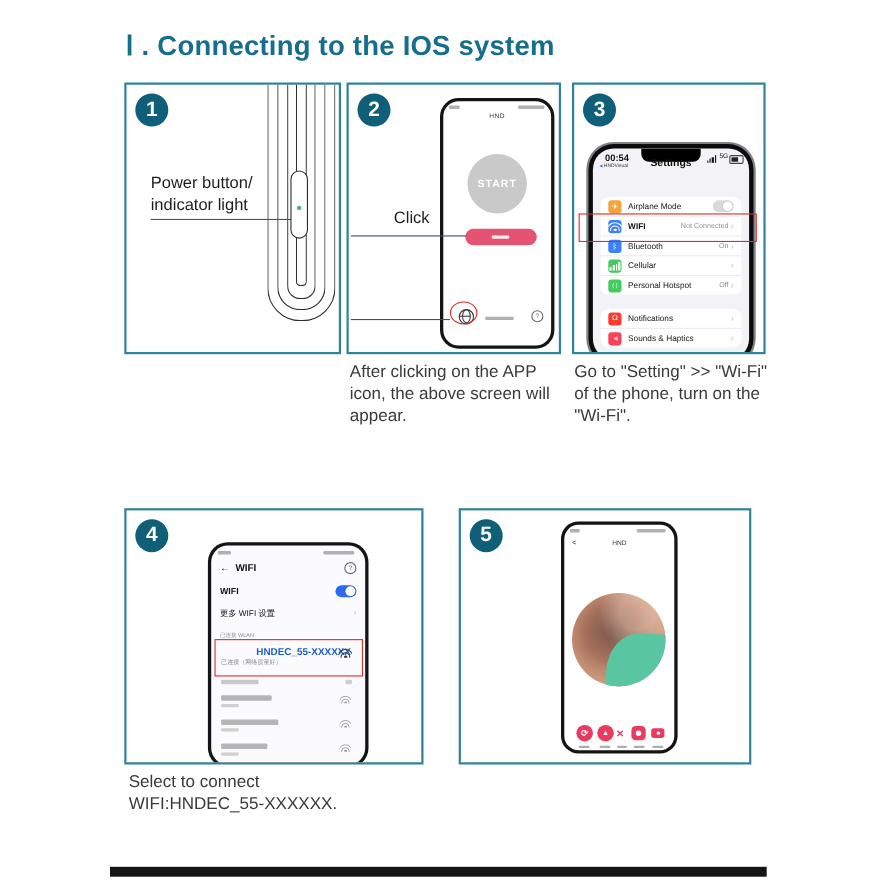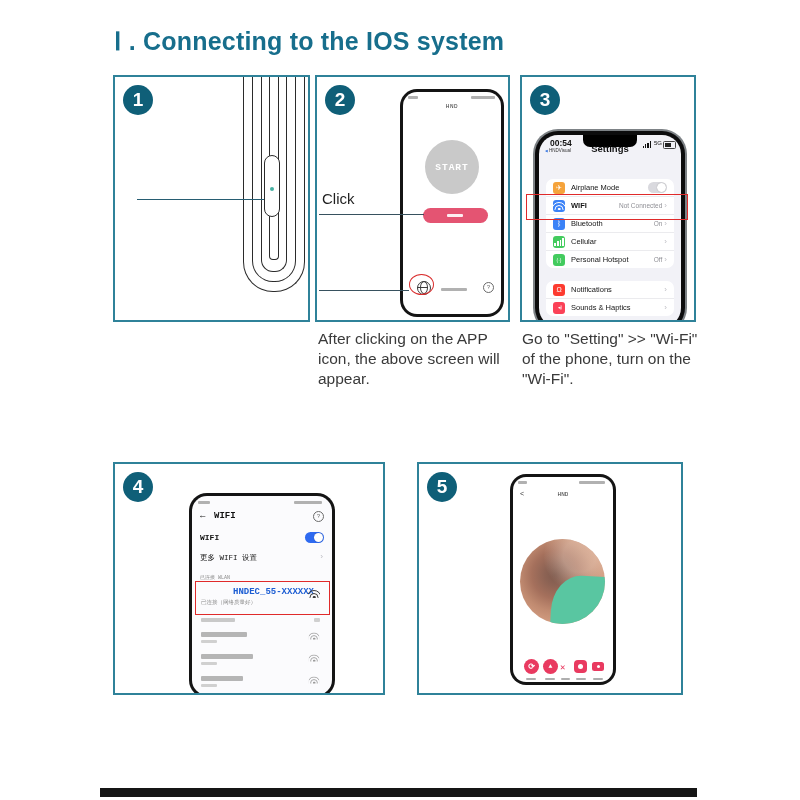--- a/index.html
+++ b/index.html
@@ -11,21 +11,21 @@
   #title{left:114px;top:27px;font-size:25px;font-weight:700;color:#176e8c;letter-spacing:.2px;}
 
   
   .panel{position:absolute;border:2px solid #2f8299;background:#fff;overflow:hidden;}
   .badge{position:absolute;left:8px;top:8px;width:30px;height:30px;border-radius:50%;
     background:#0f5f78;color:#fff;font-weight:700;font-size:19px;display:flex;
     align-items:center;justify-content:center;z-index:9;}
   .caption{position:absolute;font-size:15.5px;color:#3a3a3a;line-height:1.28;}
 
   
-  .phone{position:absolute;background:#141414;border-radius:17px;font-family:Liberation Mono, monospace;}
+  .phone{position:absolute;background:#141414;border-radius:17px;}
   .screen{position:absolute;inset:3px;background:#fff;border-radius:14px;overflow:hidden;}
   .sm{position:absolute;background:#a3a3a3;border-radius:1px;opacity:.85;}
 
   
   .u{position:absolute;border:1.5px solid #2b2b2b;border-top:none;}
   .cap{position:absolute;left:149px;top:78px;width:14px;height:60px;border:1.5px solid #2b2b2b;
     border-radius:9px;background:#fff;z-index:2;}
   .dot{position:absolute;left:155px;top:110px;width:4px;height:4px;border-radius:50%;
     background:#46b0a2;z-index:3;}
   .dev-label{left:22px;top:80px;width:120px;font-size:15px;color:#1d1d1d;white-space:pre-line;
@@ -36,21 +36,21 @@
   .start-circle{position:absolute;left:22px;top:48px;width:54px;height:54px;border-radius:50%;
     background:#c9c9c9;display:flex;align-items:center;justify-content:center;color:#fff;
     font-weight:700;font-size:9.5px;letter-spacing:1px;}
   .pill{position:absolute;left:20px;top:116px;width:65px;height:15px;border-radius:8px;
     background:#e45472;}
   .globe{position:absolute;width:12px;height:12px;border:1.1px solid #3c3c3c;border-radius:50%;}
   .globe i{position:absolute;left:50%;top:-1px;transform:translateX(-50%);width:6px;height:11px;
     border:1px solid #3c3c3c;border-radius:50%;}
   .globe b{position:absolute;left:-1px;top:4.5px;width:11px;border-top:1px solid #3c3c3c;}
   .red-ellipse{position:absolute;border:1.6px solid #d92c2c;border-radius:50%;z-index:5;}
-  .ann{position:absolute;font-size:15px;color:#1f1f1f;line-height:1.27;}
+  .ann{position:absolute;font-size:15px;color:#1f1f1f;line-height:1.27;margin-left:36px;}
   .ann-line{position:absolute;border-top:1.6px solid #37515e;}
   .help{position:absolute;width:9px;height:9px;border:1px solid #6a6a6a;border-radius:50%;
     color:#6a6a6a;font-size:6px;display:flex;align-items:center;justify-content:center;}
 
   
   .iphone{position:absolute;left:13px;top:54px;width:150px;height:200px;background:#0c0c0d;
     border-radius:23px;box-shadow:0 0 0 2px #7d8286;}
   .iscreen{position:absolute;inset:4px;background:#f2f2f7;border-radius:19px;overflow:hidden;}
   .notch{position:absolute;left:50%;transform:translateX(-50%);top:0;width:54px;height:12px;
     background:#000;border-radius:0 0 7px 7px;}
@@ -117,20 +117,22 @@
 
   <div class="panel" style="left:113px;top:75px;width:193px;height:243px;">
     <div class="badge">1</div>
     <div class="u" style="left:128px;top:-2px;width:60px;height:216px;border-radius:0 0 30px 30px;"></div>
     <div class="u" style="left:137px;top:-2px;width:42px;height:206px;border-radius:0 0 21px 21px;"></div>
     <div class="u" style="left:146px;top:-2px;width:24px;height:196px;border-radius:0 0 12px 12px;"></div>
     <div class="u" style="left:154px;top:-2px;width:8px;height:184px;border-radius:0 0 4px 4px;"></div>
     <div class="p1-line abs"></div>
     <div class="cap"></div>
     <div class="dot"></div>
+    <div class="dev-label abs">Power button/
+indicator light</div>
   </div>
 
   <div class="panel" style="left:315px;top:75px;width:191px;height:243px;">
     <div class="badge">2</div>
 
     <div class="phone" style="left:83px;top:12px;width:104px;height:228px;">
       <div class="screen">
         <div class="sm" style="left:5px;top:4px;width:10px;height:3px;"></div>
         <div class="sm" style="left:68px;top:4px;width:24px;height:3px;"></div>
         <div class="abs" style="left:0;right:0;top:11px;text-align:center;font-size:6px;color:#3a3a3a;letter-spacing:.5px;">HND</div>
@@ -294,20 +296,21 @@
         <div class="netbar2" style="left:9px;top:188px;width:16px;height:3px;"></div>
         <div class="wifi-g" style="position:absolute;right:12px;top:180px;color:#9a9a9a;transform:scale(.85);">
             <u class="o"></u>
             <u class="m"></u>
             <u class="d"></u>
           </div>
       </div>
     </div>
     <div class="redbox" style="left:80px;top:117px;width:133px;height:32px;"></div>
   </div>
+  <div class="caption" style="left:117px;top:701px;width:200px;">Select to connect WIFI:HNDEC_55-XXXXXX.</div>
 
   <div class="panel" style="left:417px;top:462px;width:262px;height:229px;">
     <div class="badge">5</div>
 
     <div class="phone" style="left:91px;top:10px;width:106px;height:211px;border-radius:16px;">
       <div class="screen" style="border-radius:13px;">
         <div class="sm" style="left:5px;top:4px;width:9px;height:2.5px;"></div>
         <div class="sm" style="left:66px;top:4px;width:26px;height:2.5px;"></div>
         <div class="abs" style="left:7px;top:13px;font-size:7px;color:#333;">&lt;</div>
         <div class="abs" style="left:0;right:0;top:14px;text-align:center;font-size:6px;color:#3a3a3a;">HND</div>

